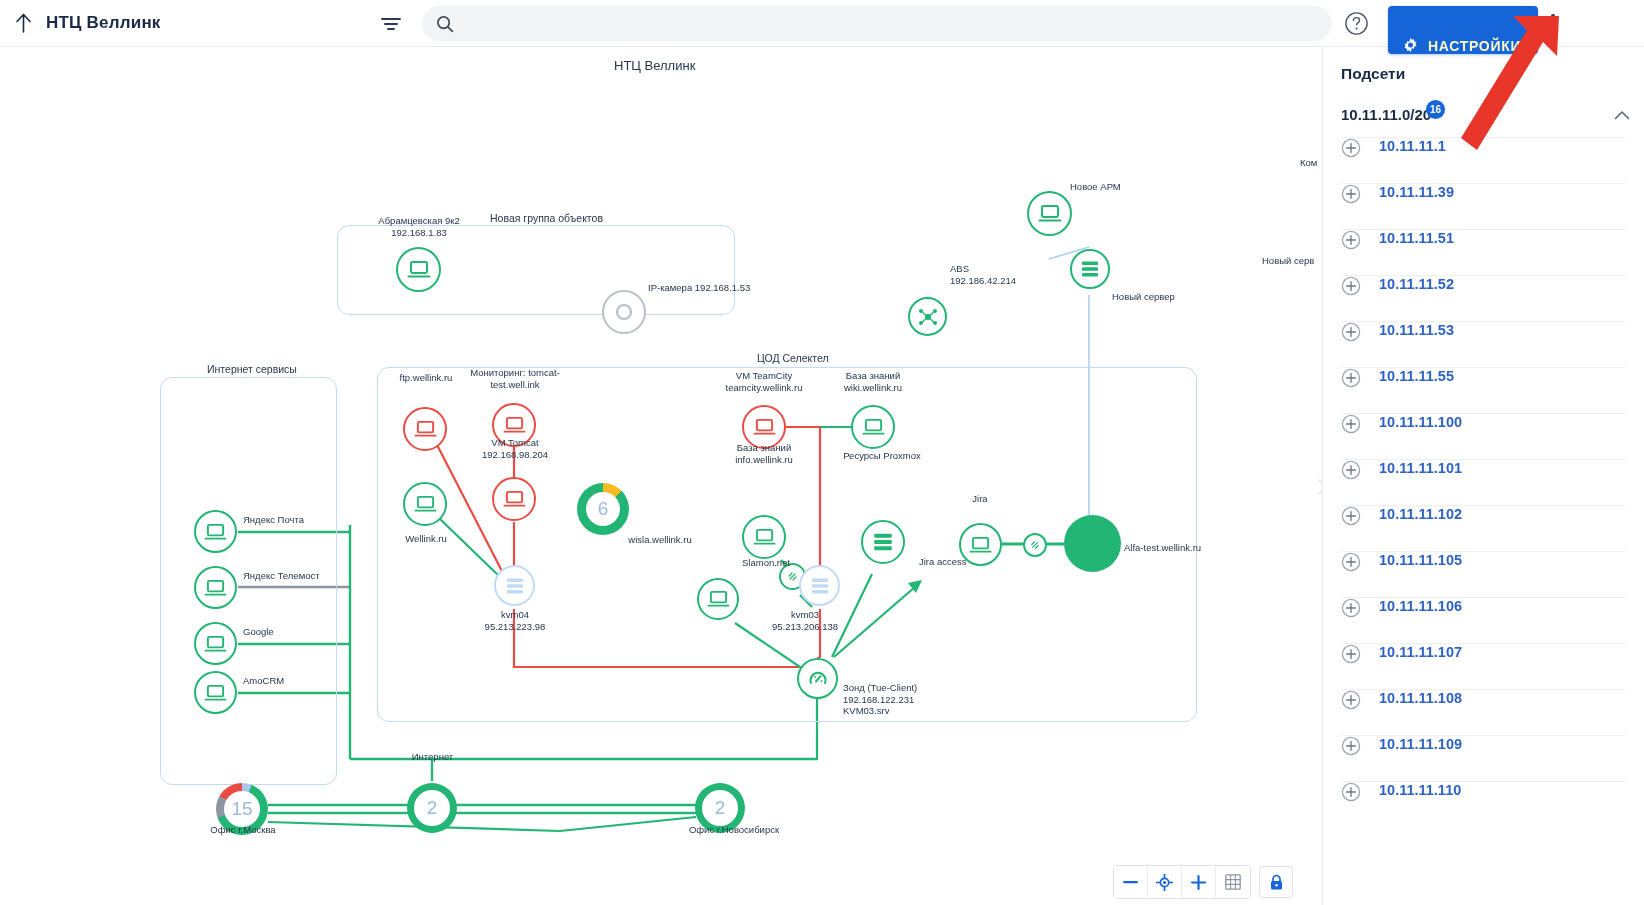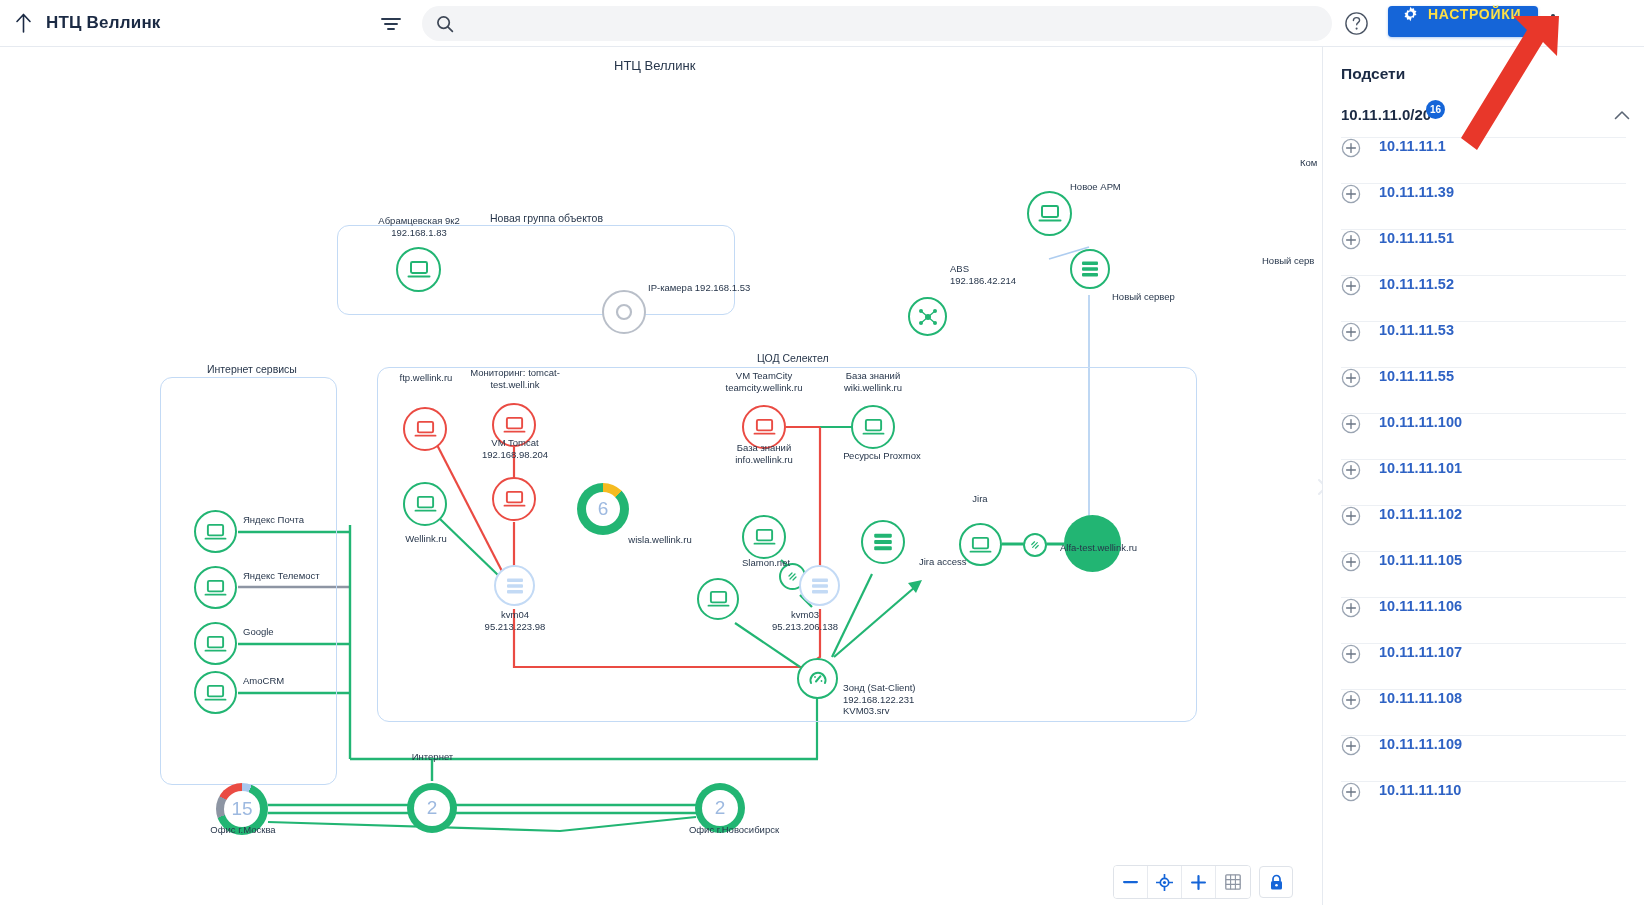--- a/index.html
+++ b/index.html
@@ -40,23 +40,23 @@
   #searchbox .mag { margin-right:12px; flex:0 0 auto; display:flex; }
   #searchbox input {
     border:none; outline:none; background:transparent; font-size:14.5px;
     color:#3e4756; width:100%; font-family:"Liberation Sans", sans-serif;
   }
   #searchbox input::placeholder { color:#9aa1ad; }
   .help-btn {
     position:absolute; left:1344px; top:11px; width:25px; height:25px; cursor:pointer;
   }
   #settings-btn {
-    position:absolute; left:1388px; top:6px; height:31px;
-    background:#1565d8; border-radius:4px; color:#fde047;
-    display:flex; align-items:flex-start; padding:0 17px 0 14px; cursor:pointer;
+    position:absolute; left:1388px; top:6px; height:48px;
+    background:#1565d8; border-radius:4px; color:#fef9c3;
+    display:flex; align-items:flex-end; padding:0 17px 0 14px; cursor:pointer;
     box-shadow:0 1px 3px rgba(21,101,216,.35);
   }
   #settings-btn .gear { margin-right:9px; display:flex; }
   #settings-btn .lbl { font-size:14px; font-weight:bold; letter-spacing:.7px; }
   #kebab-btn {
     position:absolute; left:1541px; top:8px; width:24px; height:30px;
     display:flex; flex-direction:column; align-items:center; justify-content:center;
     gap:3.5px; cursor:pointer;
   }
   #kebab-btn i { width:3.6px; height:3.6px; border-radius:50%; background:#34404f; display:block; }
@@ -475,31 +475,31 @@
 
     <div class="node green" style="left:1023px; top:486px; width:24px; height:24px;">
       <svg width="12" height="12" viewBox="0 0 13 13">
         <path d="M4 9L9 4M3 6L6 3M7 10L10 7" stroke="#22b573" stroke-width="1.3" stroke-linecap="round"></path>
       </svg>
     </div>
 
     <div class="nlbl left" style="left:919px; top:509px;">Jira access</div>
 
     <div class="node fill-green" style="left:1064px; top:468px; width:57px; height:57px;"></div>
-    <div class="nlbl left" style="left:1060px; top:495px;">Alfa-test.wellink.ru</div>
+    <div class="nlbl left" style="left:1124px; top:495px;">Alfa-test.wellink.ru</div>
 
     <div class="node green" style="left:797px; top:611px; width:41px; height:41px;">
       <svg width="22" height="22" viewBox="0 0 22 22">
         <path d="M4 15a7.5 7.5 0 1 1 14 0" stroke="#22b573" stroke-width="2" fill="none" stroke-linecap="round"></path>
         <path d="M13.5 8.2L9 13.5" stroke="#22b573" stroke-width="2" stroke-linecap="round"></path>
         <circle cx="8" cy="9" r="0.9" fill="#22b573"></circle>
           <circle cx="14.5" cy="13" r="0.9" fill="#22b573"></circle>
       </svg>
     </div>
-    <div class="nlbl left" style="left:843px; top:635px;">Зонд (Sat-Client)
+    <div class="nlbl left" style="left:843px; top:635px;">Зонд (Tue-Client)
 192.168.122.231
 KVM03.srv</div>
 
     <div class="donut" style="left:216px; top:736px; width:52px; height:52px;
                 background:conic-gradient(#a9c8ee 0deg 22deg, #22b573 22deg 250deg, #8d95a3 250deg 300deg, #ea4b43 300deg 360deg);">
       <div class="hole" style="left:8px; top:8px; width:36px; height:36px;"></div>
       <div class="num">15</div>
     </div>
     <div class="nlbl" style="left:203px; top:777px; width:80px;">Офис г.Москва</div>
 

